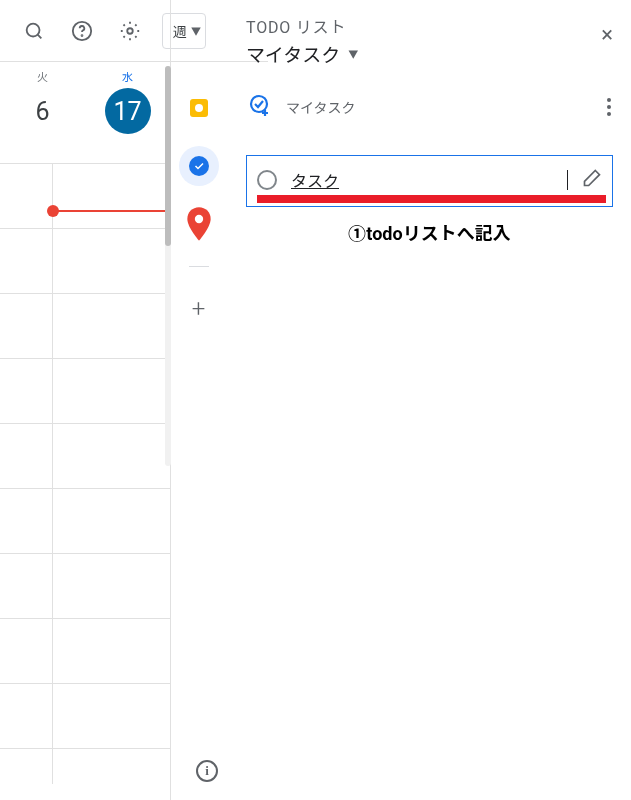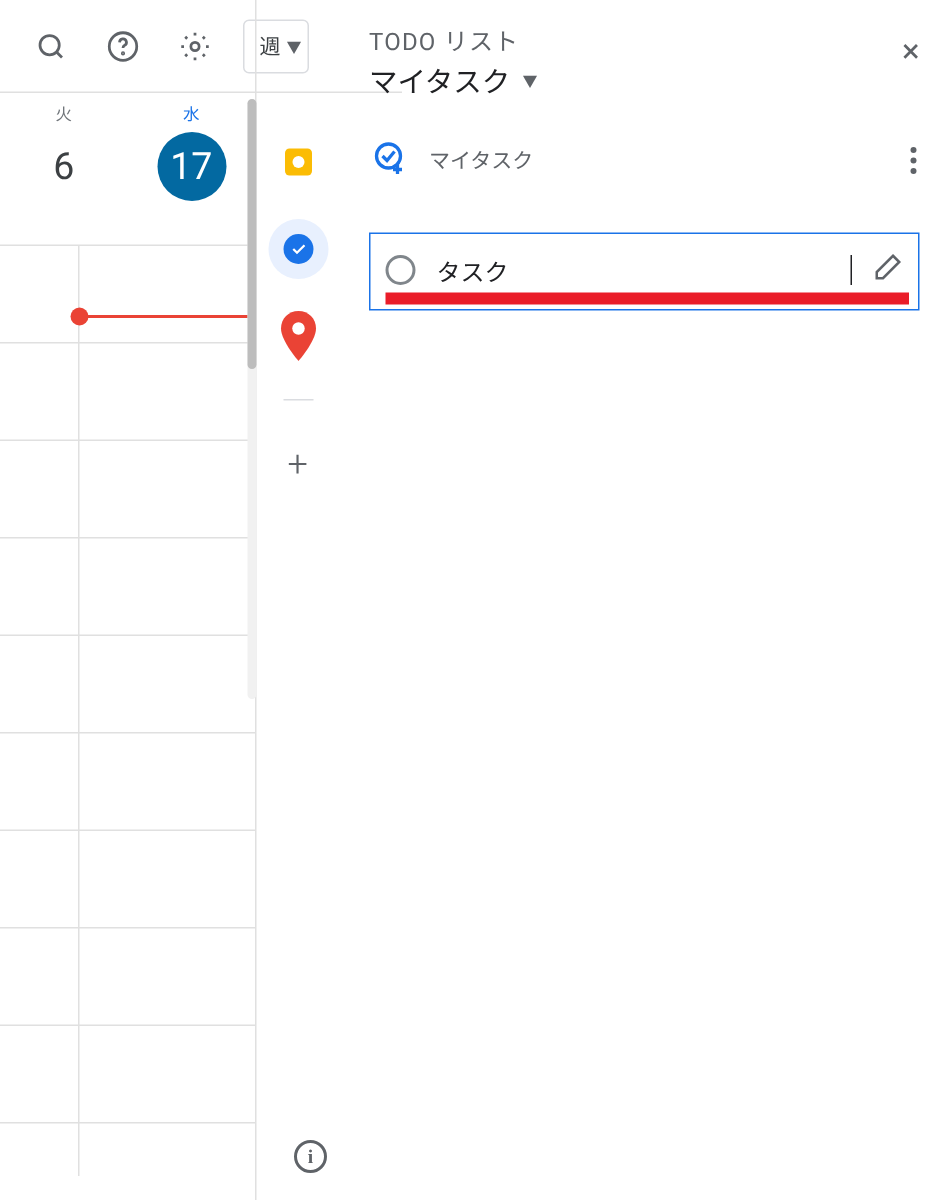--- a/index.html
+++ b/index.html
@@ -212,21 +212,21 @@
       border-radius: 10px;
       flex-shrink: 0;
     }
     .task-input {
       flex: 1;
       font-size: 16px;
       color: #202124;
       border-right: 1px solid #202124;
       padding-right: 2px;
       height: 20px;
-      display: flex; align-items: center;
+      display: flex; align-items: center; text-decoration: underline;
     }
     .task-row .pencil svg { width: 20px; height: 20px; }
     .red-underline {
       position: absolute;
       left: 10px; right: 6px; bottom: 3px;
       height: 8px;
       background: #ea1d29;
     }
 
     .annotation {
@@ -379,13 +379,14 @@
       <span>タスク</span>
     </div>
     <span class="pencil">
       <svg viewBox="0 0 24 24" fill="none" stroke="#5f6368" stroke-width="2">
           <path d="M16 3l5 5L8 21H3v-5L16 3z"></path>
         </svg>
     </span>
     <div class="red-underline"></div>
   </div>
 
+  <div class="annotation">①todoリストへ記入</div>
 </div>
 
 </body></html>

